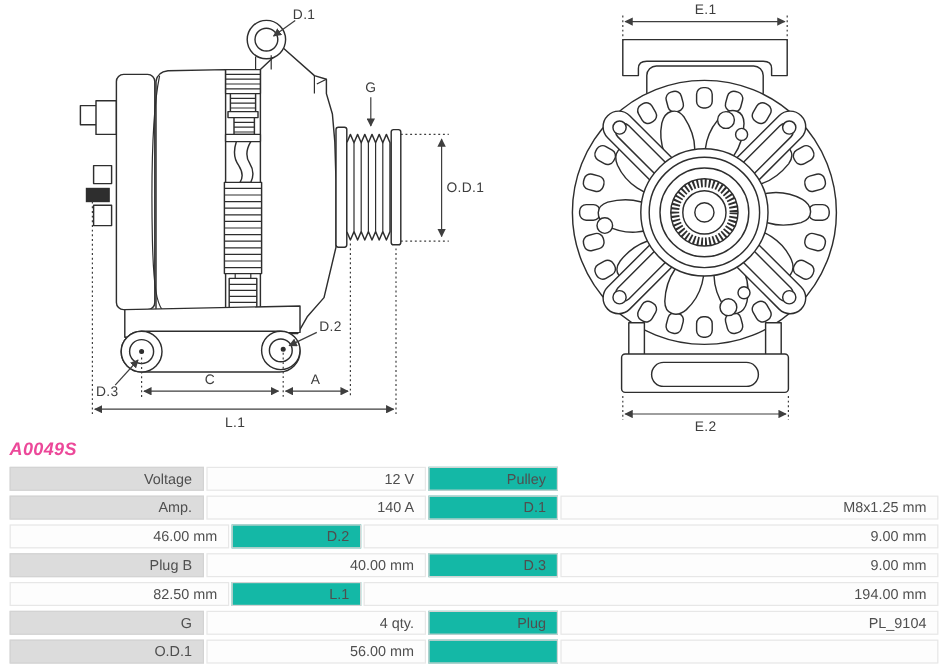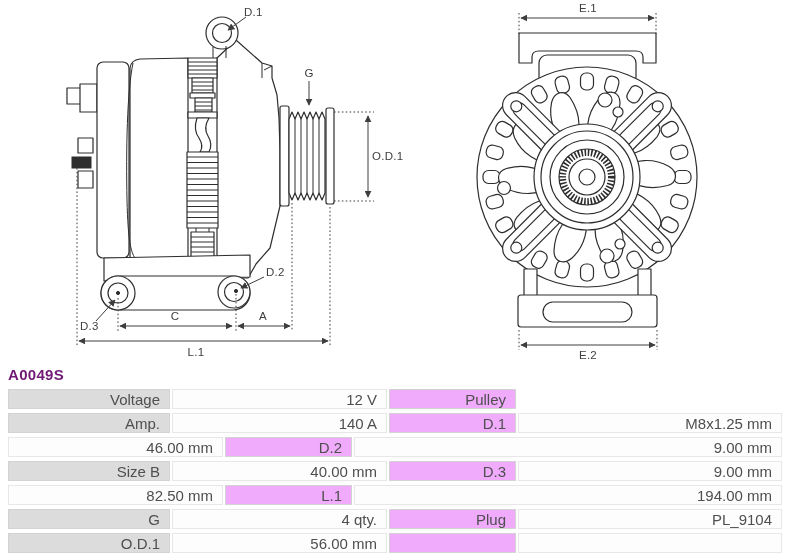--- a/index.html
+++ b/index.html
@@ -4,27 +4,27 @@
 <style>
   html,body{margin:0;padding:0;background:#fff;}
   body{width:790px;height:560px;position:relative;font-family:"Liberation Sans",sans-serif;overflow:hidden;}
   .diagram{position:absolute;top:0;left:0;}
   .ln{fill:#fff;stroke:#2e2e2e;stroke-width:1.2;stroke-linejoin:round;}
   .lnn{fill:none;stroke:#2e2e2e;stroke-width:1;stroke-linejoin:round;}
   .blk{fill:#2e2e2e;stroke:#2e2e2e;stroke-width:1;}
   .dim{fill:none;stroke:#3e3e3e;stroke-width:1;}
   .dot{stroke-dasharray:1.6 2.3;}
   .lbl{font-family:"Liberation Sans",sans-serif;font-size:11.5px;fill:#3e3e3e;letter-spacing:.3px;}
-  .part-title{position:absolute;left:8px;top:366px;font-size:15px;font-weight:bold;color:#701a75;letter-spacing:.3px;}
+  .part-title{position:absolute;left:8px;top:366px;font-size:15px;font-weight:bold;color:#ec4899;letter-spacing:.3px;font-style:italic;}
   .spec-table{position:absolute;left:8px;top:389px;width:774px;}
   .trow{display:flex;gap:2px;margin-bottom:4px;height:20px;}
-  .cell{box-sizing:border-box;line-height:19px;font-size:15px;color:#4f4f4f;text-align:right;padding-right:9px;overflow:hidden;}
+  .cell{box-sizing:border-box;line-height:19px;font-size:12px;color:#4f4f4f;text-align:right;padding-right:9px;overflow:hidden;}
   .c1{width:162px;background:#dcdcdc;border:1px solid #d3d3d3;}
-  .c2{width:215px;background:#fdfdfd;border:1px solid #e7e7e7;}
-  .c3{width:127px;background:#f0abfc;border:1px solid #d3d3d3;}
+  .c2{width:183px;background:#fdfdfd;border:1px solid #e7e7e7;}
+  .c3{width:108px;background:#14b8a6;border:1px solid #d3d3d3;}
   .c4{flex:1;background:#fdfdfd;border:1px solid #e7e7e7;}
 </style>
 </head>
 <body>
 
 <svg class="diagram" width="790" height="368" viewBox="0 0 790 368">
   <defs>
     <marker id="arr" viewBox="0 0 10 10" refX="9" refY="5" markerWidth="7" markerHeight="7" orient="auto-start-reverse">
       <path d="M0,0 L10,5 L0,10 Z" fill="#3e3e3e"></path>
     </marker>
@@ -214,21 +214,21 @@
     <div class="cell c2">140 A</div>
     <div class="cell c3">D.1</div>
     <div class="cell c4">M8x1.25 mm</div>
   </div>
   <div class="trow">
     <div class="cell c2">46.00 mm</div>
     <div class="cell c3">D.2</div>
     <div class="cell c4">9.00 mm</div>
   </div>
   <div class="trow">
-    <div class="cell c1">Size B</div>
+    <div class="cell c1">Plug B</div>
     <div class="cell c2">40.00 mm</div>
     <div class="cell c3">D.3</div>
     <div class="cell c4">9.00 mm</div>
   </div>
   <div class="trow">
     <div class="cell c2">82.50 mm</div>
     <div class="cell c3">L.1</div>
     <div class="cell c4">194.00 mm</div>
   </div>
   <div class="trow">

